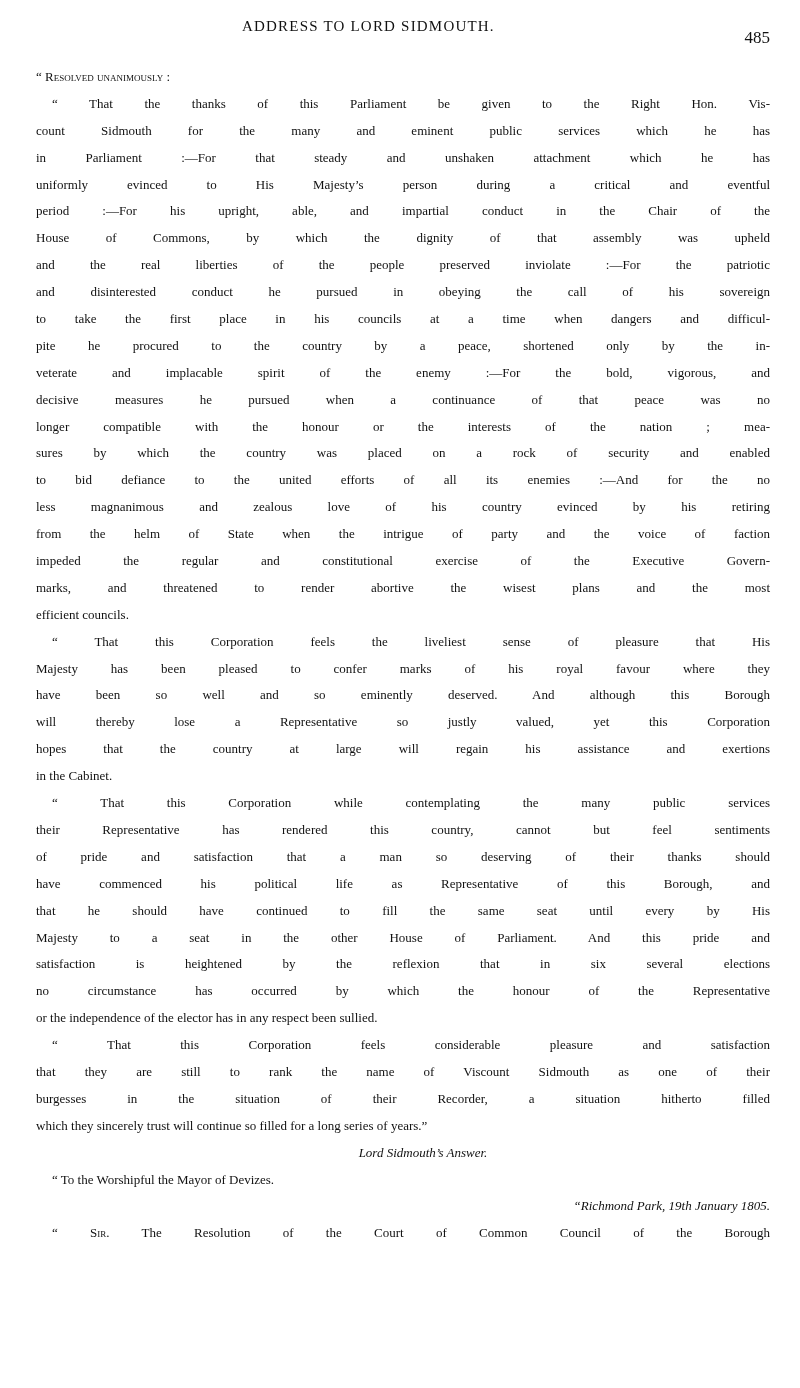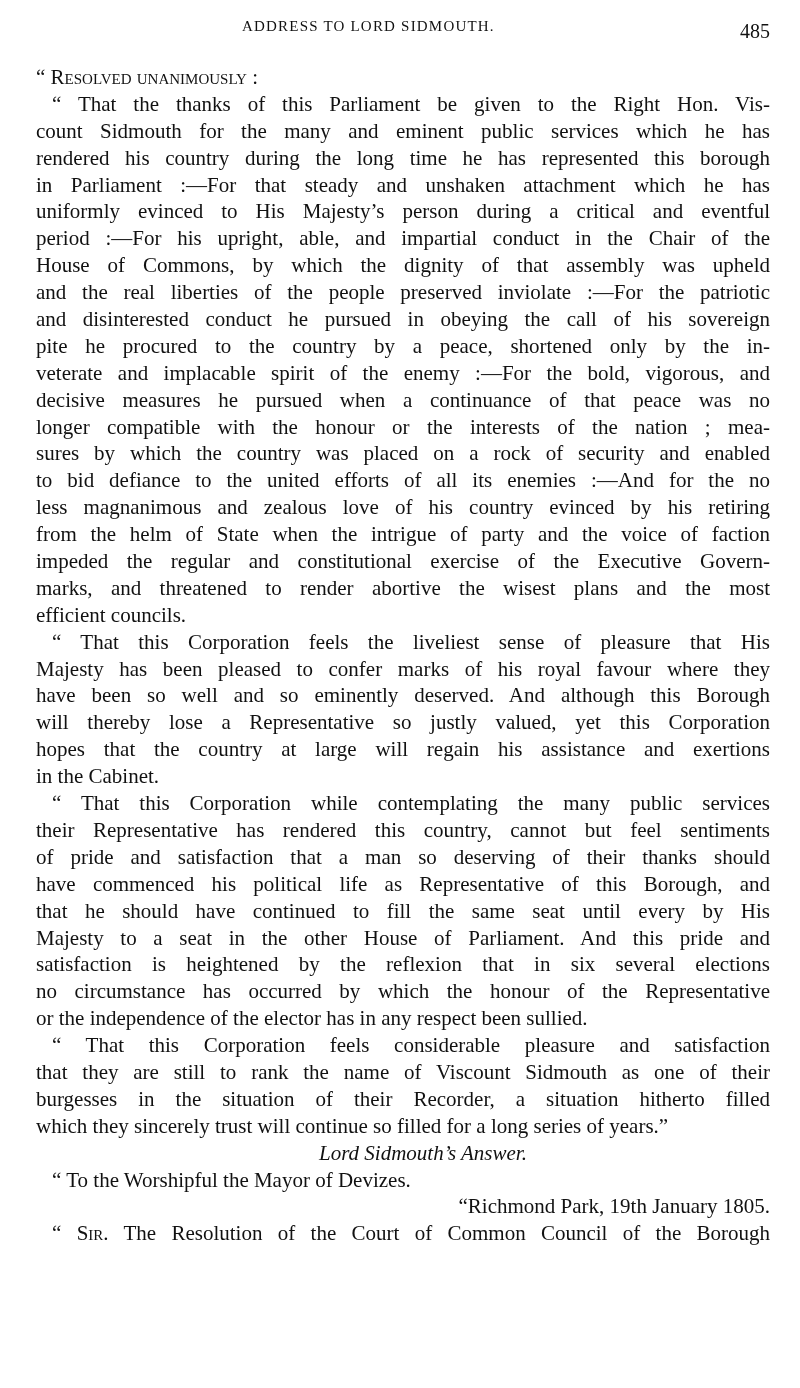--- a/index.html
+++ b/index.html
@@ -1,51 +1,51 @@
 <!DOCTYPE html>
 <html><head>
 <meta charset="utf-8">
 <style>
   html, body { margin: 0; padding: 0; background: #ffffff; }
   body { width: 800px; height: 1388px; position: relative; overflow: hidden;
          font-family: "Liberation Serif", "DejaVu Serif", serif; color: #111; }
   .header { position: absolute; top: 12px; left: 0; width: 800px; height: 30px; }
   .running-title { position: absolute; left: 242px; top: 6px; font-size: 15px; letter-spacing: 1.2px;
                    text-transform: uppercase; }
-  .page-number { position: absolute; right: 30px; top: 8px; font-size: 20px; margin-left: 36px; }
+  .page-number { position: absolute; right: 30px; top: 16px; font-size: 17px; margin-left: 36px; }
   .body { position: absolute; left: 36px; top: 64px; width: 734px; }
-  .line { display: block; height: 26.9px; line-height: 26.9px; font-size: 21px;
+  .line { display: block; height: 26.9px; line-height: 26.9px; font-size: 13px;
           text-align: justify; text-align-last: justify; white-space: nowrap; overflow: visible; }
   .line.last { text-align-last: left; }
   .indent { padding-left: 16px; }
   .smallcaps { font-variant: small-caps; }
   .heading { text-align: center; text-align-last: center; font-style: italic; padding-left: 40px; font-family: Liberation Serif, serif; }
-  .date-line { text-align: center; text-align-last: right; }
+  .date-line { text-align: center; text-align-last: right; font-style: italic; }
 </style>
 </head>
 <body>
 
 <div class="header">
   <span class="running-title">Address to Lord Sidmouth.</span>
   <span class="page-number">485</span>
 </div>
 
 <div class="body">
   <span class="line last smallcaps">“ Resolved unanimously :</span>
   <div id="paragraphs">
       <div>
         <span class="line indent">“ That the thanks of this Parliament be given to the Right Hon. Vis-</span>
         <span class="line">count Sidmouth for the many and eminent public services which he has</span>
-        <span class="line">rendered his country during the long time he has represented this borough</span>
         <span class="line">in Parliament :—For that steady and unshaken attachment which he has</span>
         <span class="line">uniformly evinced to His Majesty’s person during a critical and eventful</span>
         <span class="line">period :—For his upright, able, and impartial conduct in the Chair of the</span>
         <span class="line">House of Commons, by which the dignity of that assembly was upheld</span>
         <span class="line">and the real liberties of the people preserved inviolate :—For the patriotic</span>
         <span class="line">and disinterested conduct he pursued in obeying the call of his sovereign</span>
+        <span class="line">to take the first place in his councils at a time when dangers and difficul-</span>
         <span class="line">pite he procured to the country by a peace, shortened only by the in-</span>
         <span class="line">veterate and implacable spirit of the enemy :—For the bold, vigorous, and</span>
         <span class="line">decisive measures he pursued when a continuance of that peace was no</span>
         <span class="line">longer compatible with the honour or the interests of the nation ; mea-</span>
         <span class="line">sures by which the country was placed on a rock of security and enabled</span>
         <span class="line">to bid defiance to the united efforts of all its enemies :—And for the no</span>
         <span class="line">less magnanimous and zealous love of his country evinced by his retiring</span>
         <span class="line">from the helm of State when the intrigue of party and the voice of faction</span>
         <span class="line">impeded the regular and constitutional exercise of the Executive Govern-</span>
         <span class="line">marks, and threatened to render abortive the wisest plans and the most</span>

